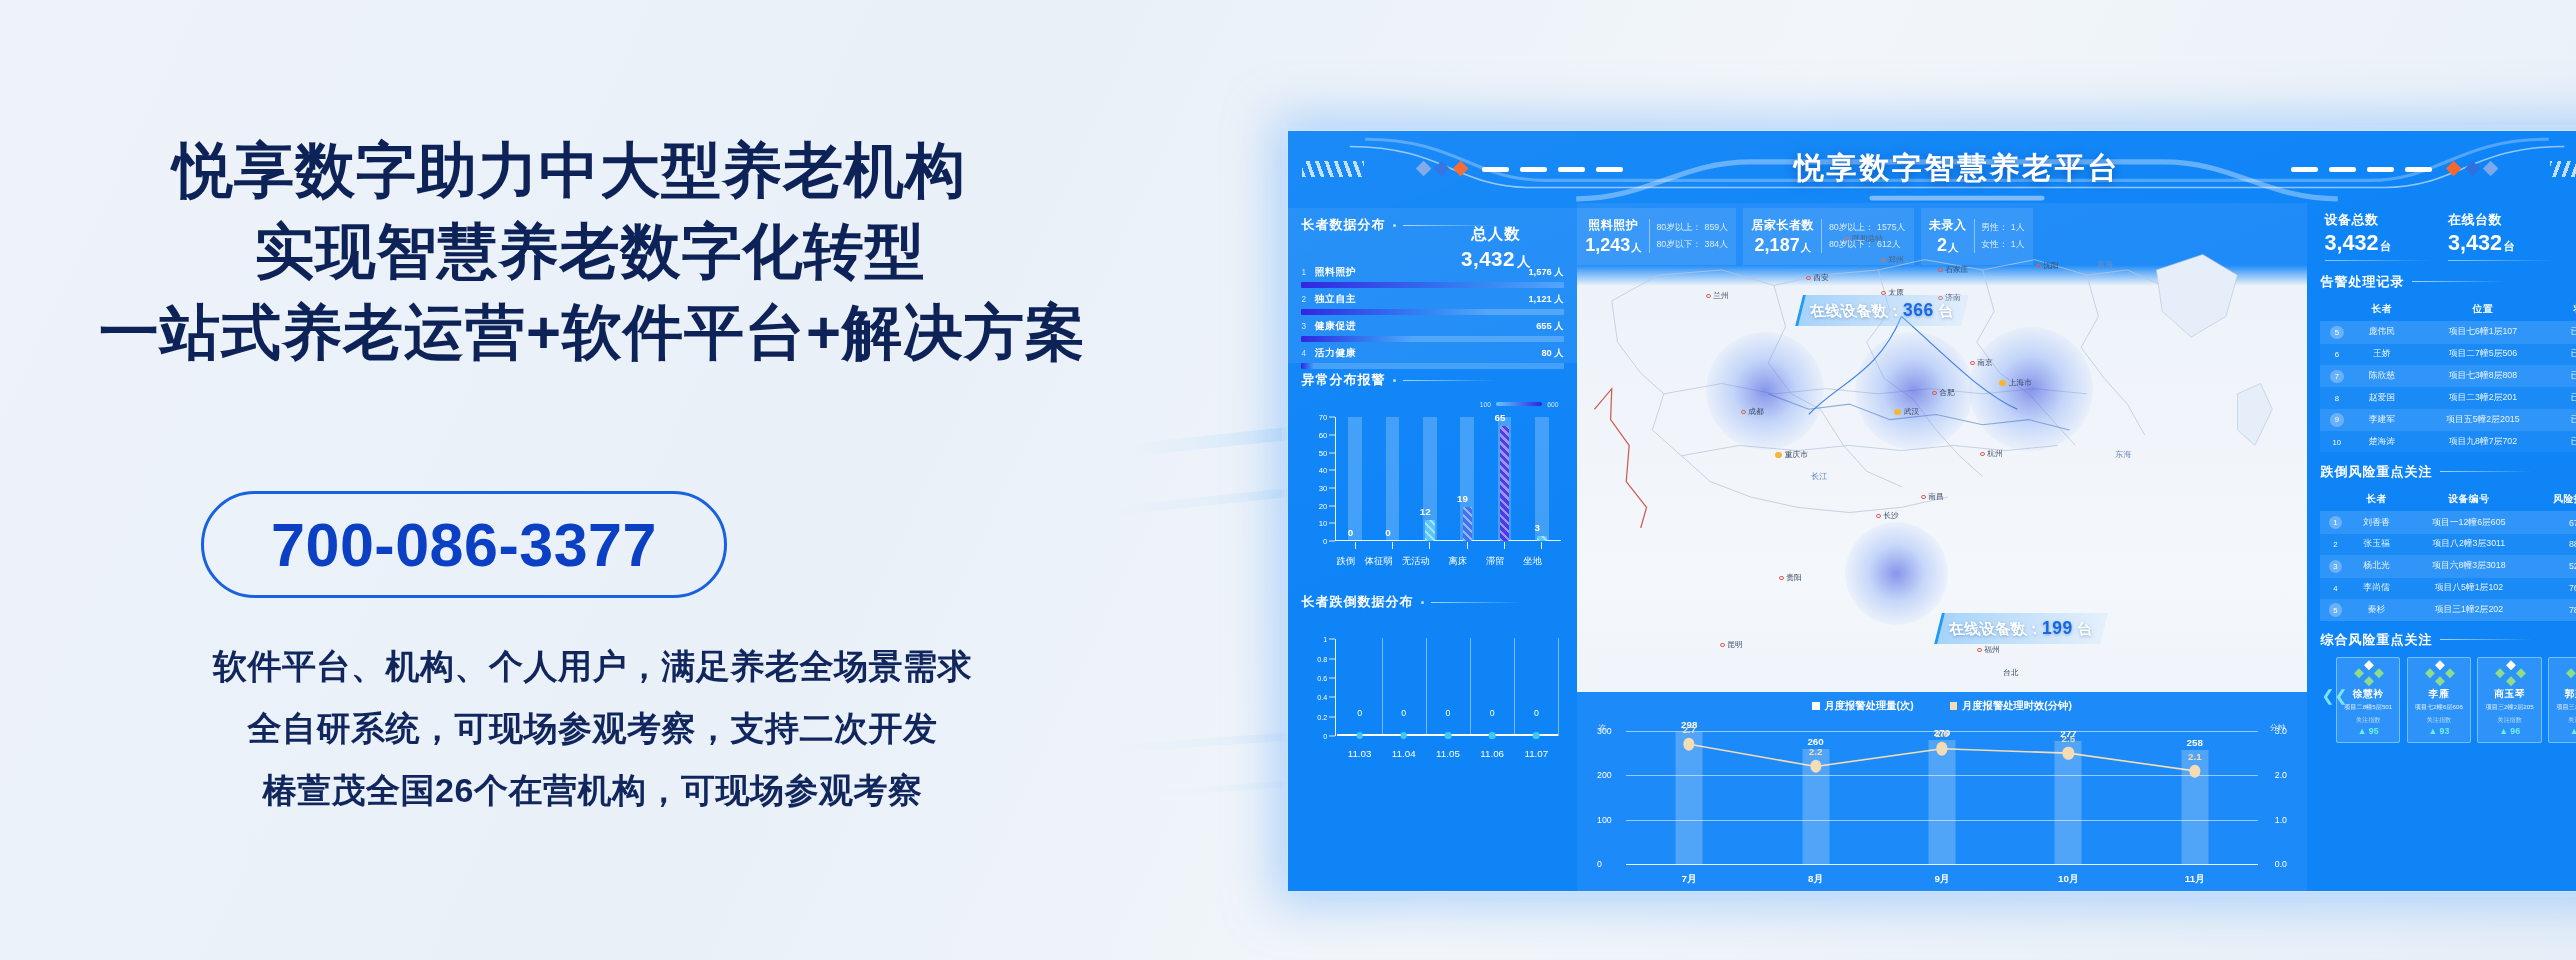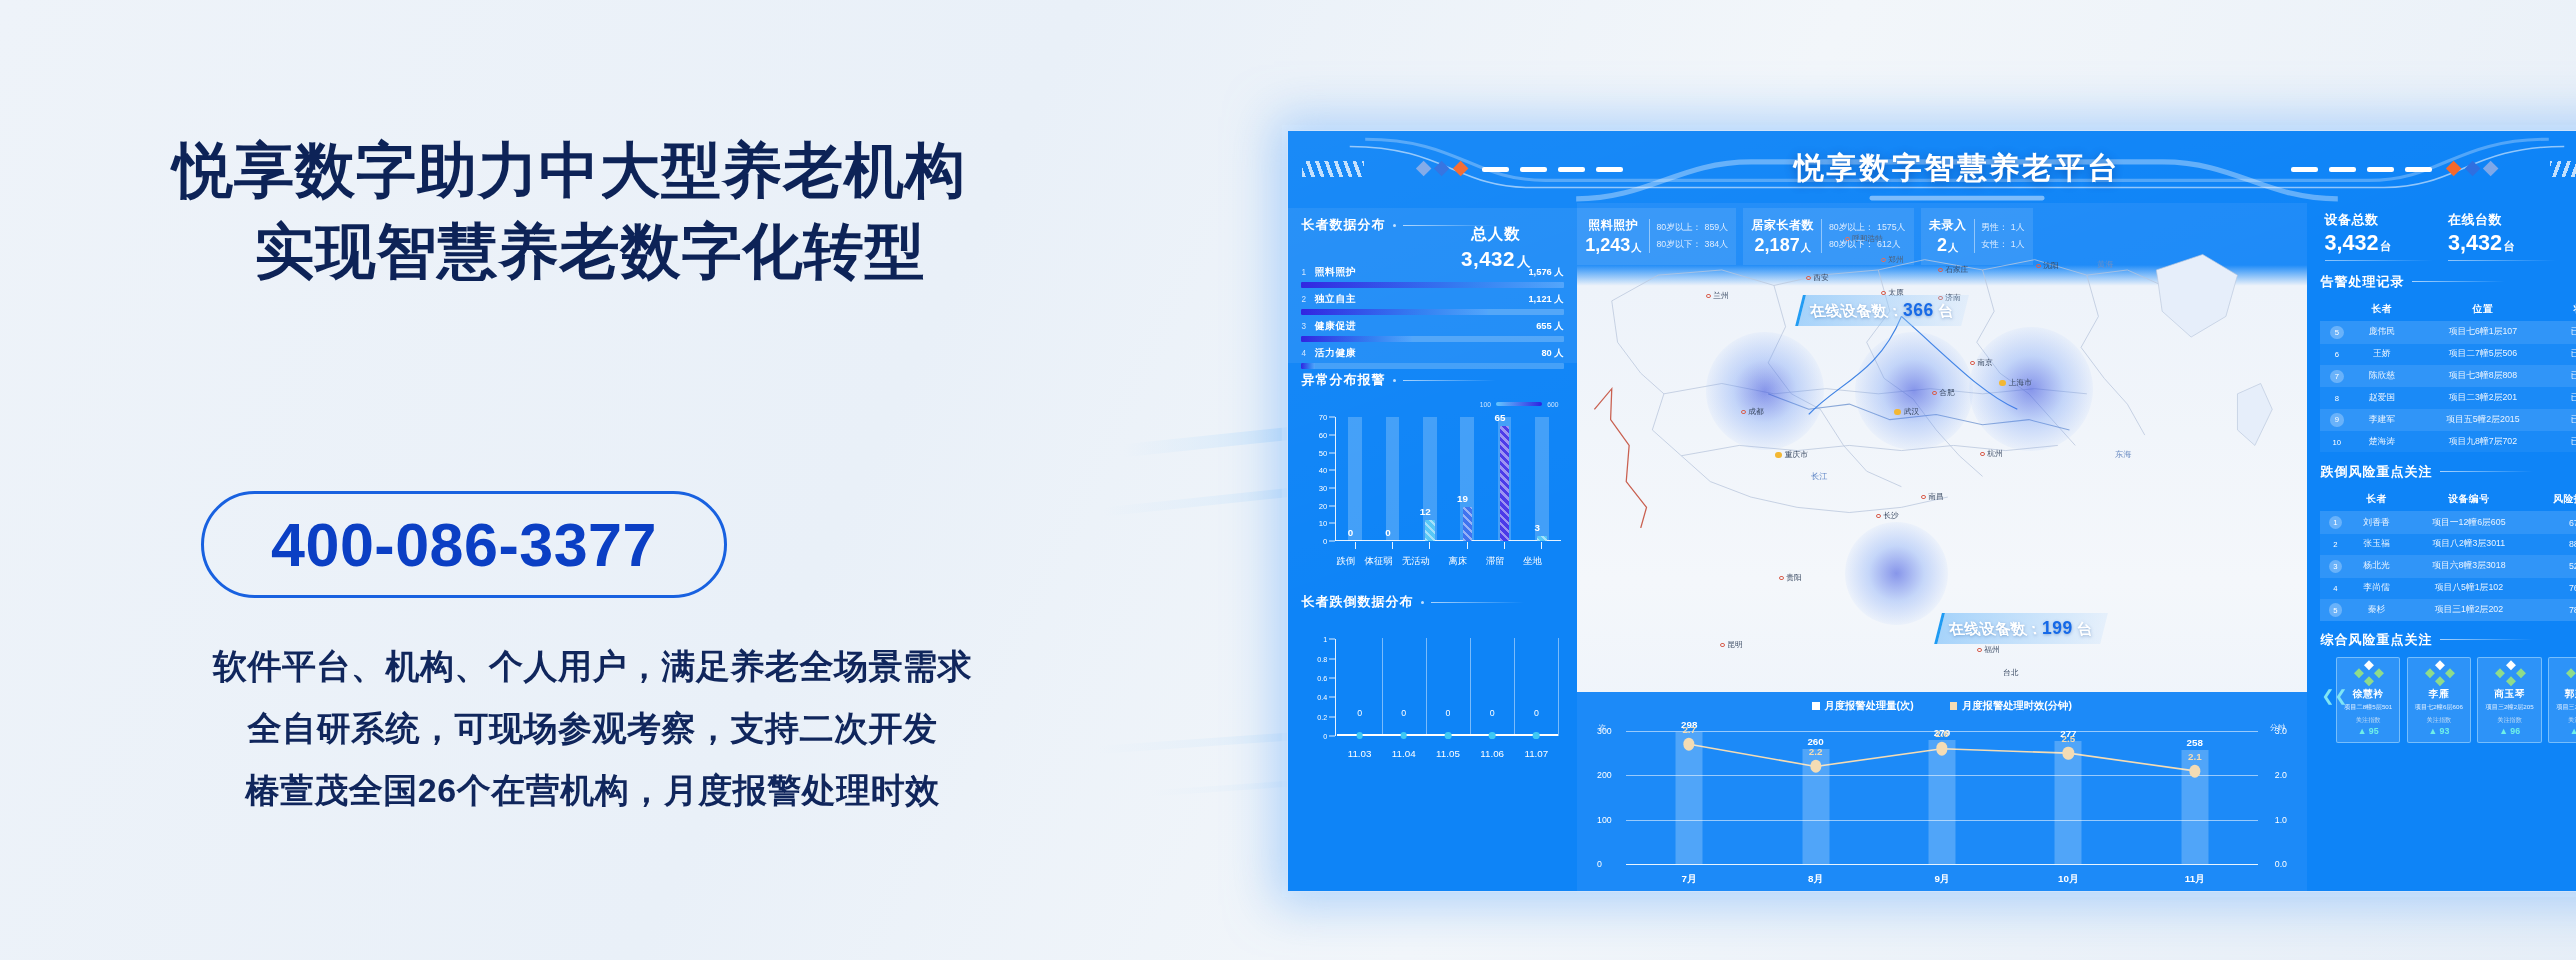--- a/index.html
+++ b/index.html
@@ -206,30 +206,31 @@
   .fidxlab{ color:#bcd9f5; font-size:6.2px; margin-top:4.6px; }
   .fidxval{ color:#6ff0e8; font-size:8.8px; font-weight:bold; margin-top:1px; }
 </style>
 </head>
 <body>
 
 <div class="left-col">
   <div class="headline-block">
     <div class="headline l1">悦享数字助力中大型养老机构</div>
     <div class="headline l2">实现智慧养老数字化转型</div>
+    <div class="headline l3">一站式养老运营+软件平台+解决方案</div>
   </div>
 
   <div class="phone-pill">
-    <div class="phone-num">400-086-3377</div>
+    <div class="phone-num">700-086-3377</div>
   </div>
 
   <div class="bullets">
     <div class="bullet">软件平台、机构、个人用户，满足养老全场景需求</div>
     <div class="bullet">全自研系统，可现场参观考察，支持二次开发</div>
-    <div class="bullet">椿萱茂全国26个在营机构，月度报警处理时效</div>
+    <div class="bullet">椿萱茂全国26个在营机构，可现场参观考察</div>
   </div>
 </div>
 
 <div class="ray ray1"></div>
 <div class="ray ray2"></div>
 <div class="ray ray3"></div>
 <div class="ray ray4"></div>
 
 <div class="monitor">
 

